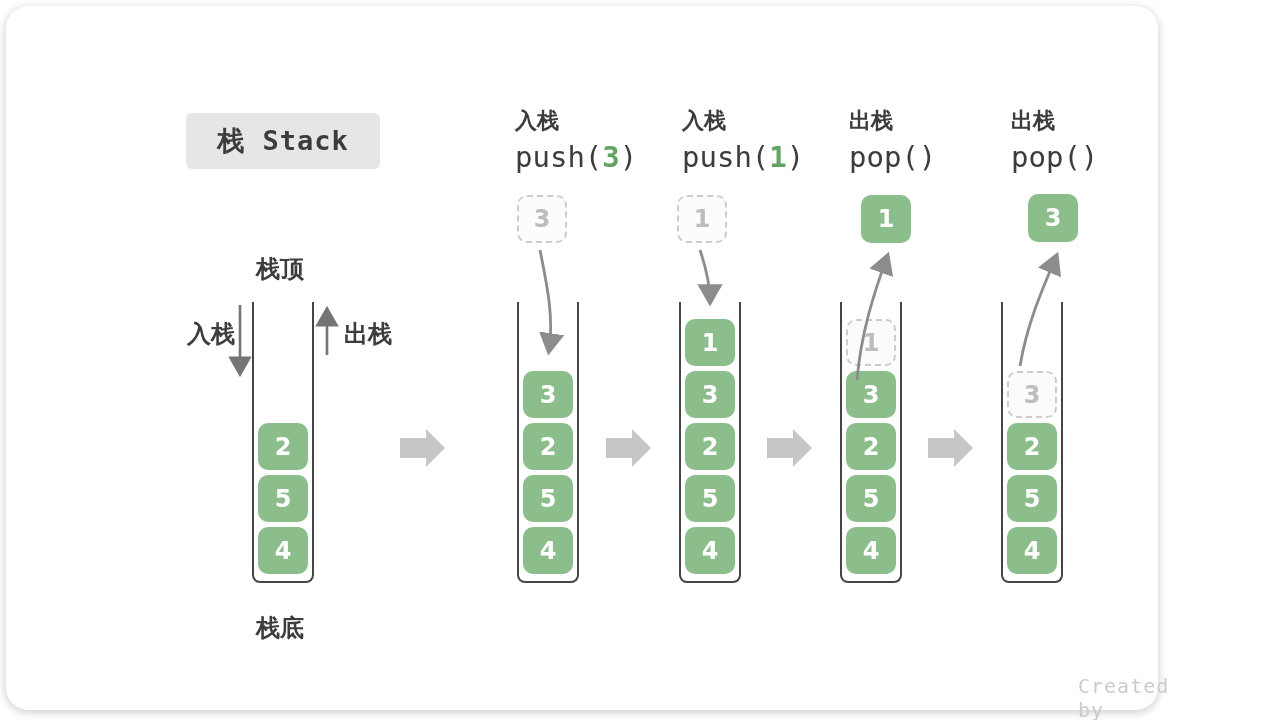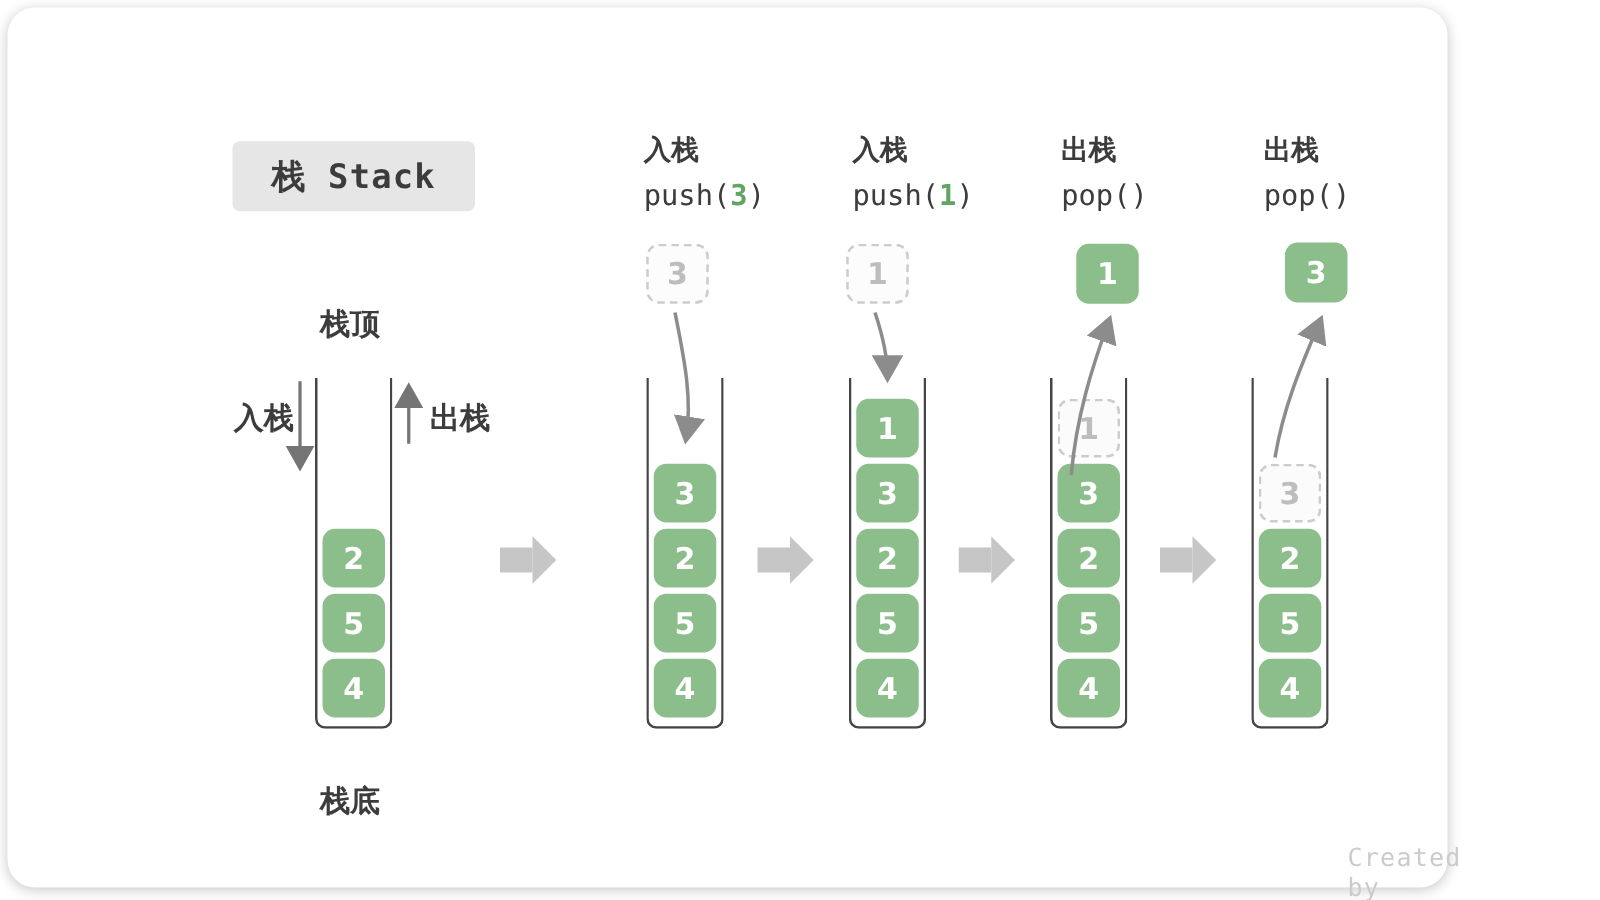--- a/index.html
+++ b/index.html
@@ -22,21 +22,21 @@
     border-radius:22px;box-shadow:0 2px 10px rgba(0,0,0,0.22);}
   
   .title-box{position:absolute;left:186px;top:113px;width:194px;height:56px;
     background:var(--title-bg);border-radius:6px;display:flex;align-items:center;justify-content:center;
     font-family:"DejaVu Sans Mono","Liberation Mono",monospace;
     font-size:27px;font-weight:bold;color:var(--text-dark);letter-spacing:1px;}
   
   .op{position:absolute;top:106px;}
   .op-cn{font-size:22px;font-weight:600;color:var(--text-dark);line-height:30px;}
   .op-code{font-family:"DejaVu Sans Mono","Liberation Mono",monospace;
-    font-size:23px;color:var(--text-dark);line-height:30px;margin-top:6px;}
+    font-size:29px;color:var(--text-dark);line-height:30px;margin-top:6px;}
   .op-code .arg{color:var(--arg-green);font-weight:bold;}
   
   .float-box{position:absolute;width:50px;height:48px;border-radius:10px;
     display:flex;align-items:center;justify-content:center;
     font-size:24px;font-weight:600;}
   .float-box.ghost{background:#FCFCFC;border:2px dashed var(--ghost-border);color:var(--ghost-text);}
   .float-box.solid{background:var(--green);color:#fff;}
   
   .stack{position:absolute;top:302px;width:62px;height:281px;
     border-left:2px solid var(--outline);border-right:2px solid var(--outline);
@@ -84,24 +84,24 @@
   <div class="op" style="left:1011px">
     <div class="op-cn">出栈</div>
     <div class="op-code"><span>pop(</span><span class="arg"></span><span>)</span></div>
   </div>
 
   <div class="float-box ghost" style="left:517px;top:195px">3</div>
   <div class="float-box ghost" style="left:677px;top:195px">1</div>
   <div class="float-box solid" style="left:861px;top:195px">1</div>
   <div class="float-box solid" style="left:1028px;top:194px">3</div>
 
-  <div class="lbl" style="left:256px;top:243px">栈顶</div>
+  <div class="lbl" style="left:256px;top:253px">栈顶</div>
   <div class="lbl" style="left:187px;top:318px">入栈</div>
   <div class="lbl" style="left:344px;top:318px">出栈</div>
-  <div class="lbl" style="left:256px;top:625px">栈底</div>
+  <div class="lbl" style="left:256px;top:612px">栈底</div>
 
   <div class="stack" style="left:252px">
     <div class="block">2</div>
     <div class="block">5</div>
     <div class="block">4</div>
   </div>
 
   <div class="stack" style="left:517px">
     <div class="block">3</div>
     <div class="block">2</div>

